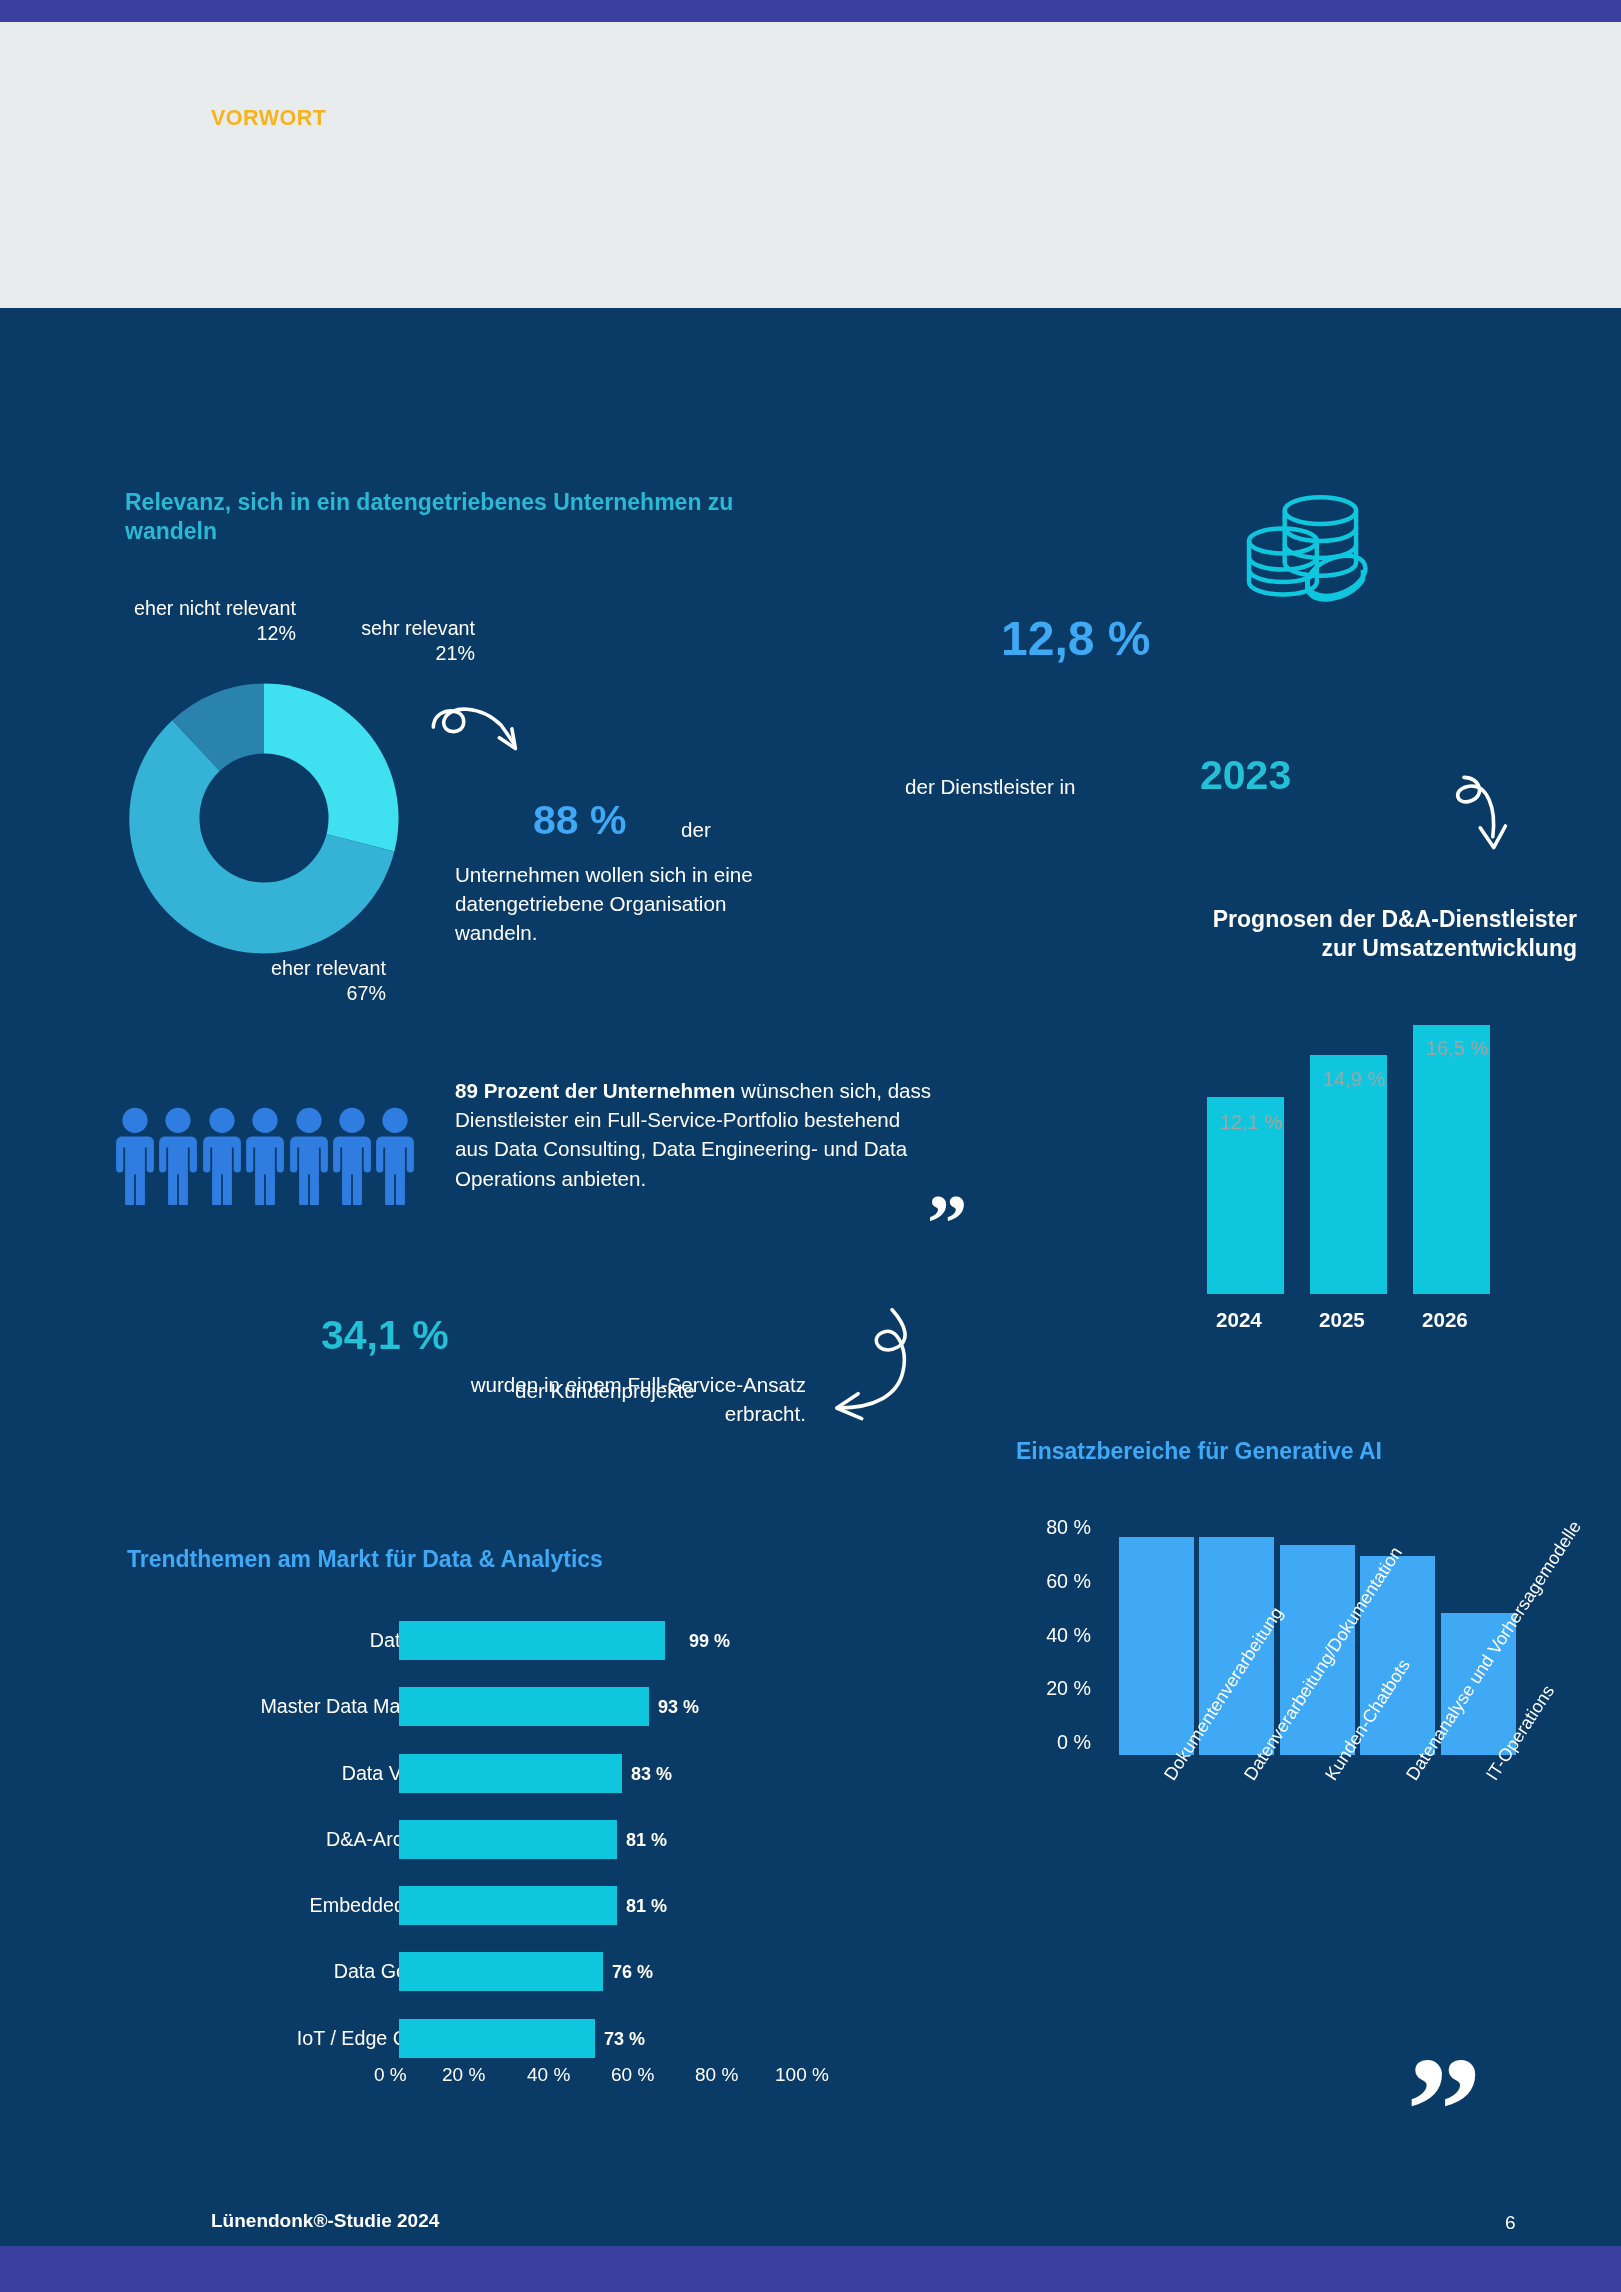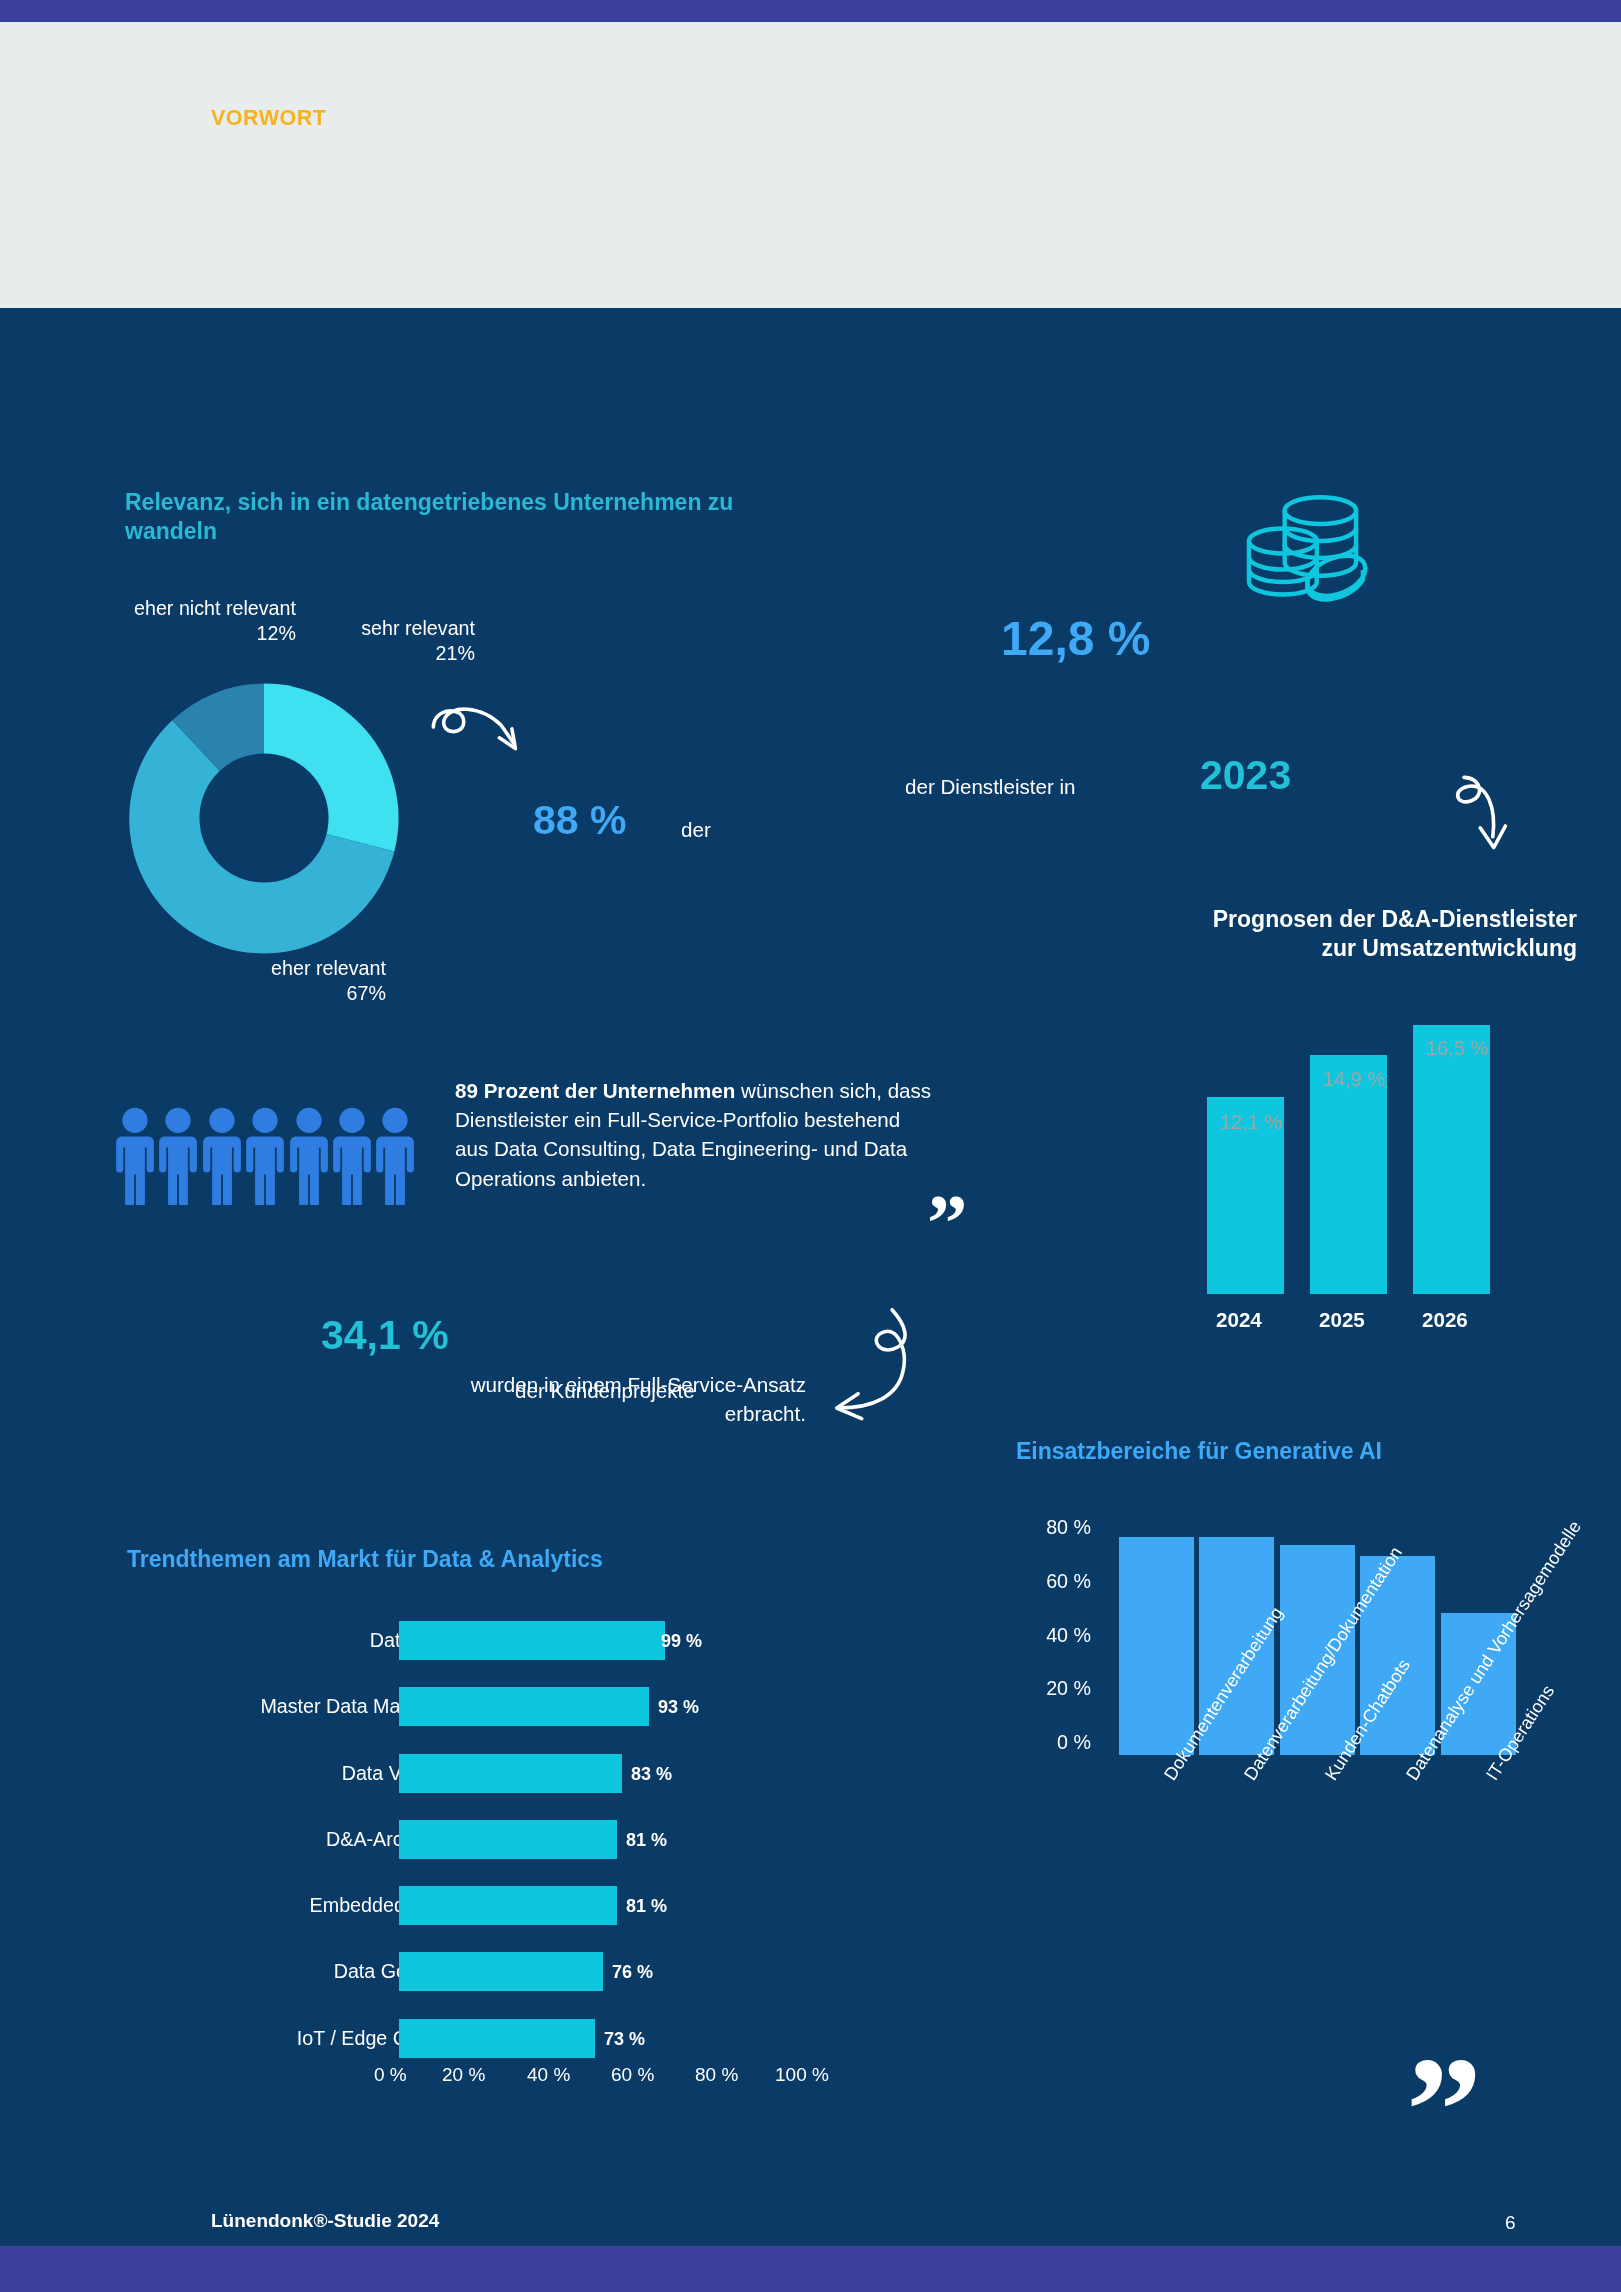--- a/index.html
+++ b/index.html
@@ -129,20 +129,21 @@
     </svg>
   </div>
 
   <svg style="position:absolute; left:428px; top:700px;" width="116" height="81" viewBox="0 0 130 90">
     <path d="M6,30 C6,8 40,6 40,24 C40,40 14,38 18,22 C24,4 60,6 82,28 L96,48" fill="none" stroke="#ffffff" stroke-width="4" stroke-linecap="round"></path>
     <path d="M80,42 L98,54 L94,32" fill="none" stroke="#ffffff" stroke-width="4" stroke-linecap="round" stroke-linejoin="round"></path>
   </svg>
 
   <div class="bigstat" style="left:533px; top:797px; font-size:41px;">88 %</div>
   <div class="para" style="left:681px; top:815px;">der</div>
+  <div class="para" style="left:455px; top:860px; width:340px;">Unternehmen wollen sich in eine datengetriebene Organisation wandeln.</div>
 
   <div class="people">
     <svg width="38" height="99" viewBox="0 0 42 110">
         <circle cx="21" cy="16" r="14" fill="#2f7de1"></circle>
         <path d="M6,34 h30 a6,6 0 0 1 6,6 v30 a4,4 0 0 1 -8,0 v-24 h-2 v62 a5,5 0 0 1 -10,0 v-32 h-2 v32 a5,5 0 0 1 -10,0 v-62 h-2 v24 a4,4 0 0 1 -8,0 v-30 a6,6 0 0 1 6,-6 z" fill="#2f7de1"></path>
       </svg>
     <svg width="38" height="99" viewBox="0 0 42 110">
         <circle cx="21" cy="16" r="14" fill="#2f7de1"></circle>
         <path d="M6,34 h30 a6,6 0 0 1 6,6 v30 a4,4 0 0 1 -8,0 v-24 h-2 v62 a5,5 0 0 1 -10,0 v-32 h-2 v32 a5,5 0 0 1 -10,0 v-62 h-2 v24 a4,4 0 0 1 -8,0 v-30 a6,6 0 0 1 6,-6 z" fill="#2f7de1"></path>
       </svg>
@@ -183,21 +184,21 @@
     <path d="M66,2 C82,20 86,36 72,44 C54,54 40,36 54,28 C72,18 84,48 78,72 C72,98 46,112 6,112" fill="none" stroke="#ffffff" stroke-width="4" stroke-linecap="round"></path>
     <path d="M28,96 L4,112 L32,124" fill="none" stroke="#ffffff" stroke-width="4" stroke-linecap="round" stroke-linejoin="round"></path>
   </svg>
 
   <div class="sec-head blue" style="left:127px; top:1545px;">Trendthemen am Markt für Data &amp; Analytics</div>
 
   <div style="position:absolute; left:399px; top:1621px; width:502px;">
     <div class="hb-row" style="top:0px; width:502px;">
       <div class="hb-name" style="right:413px;">Data Security</div>
       <div class="hb-bar" style="width:266px;"></div>
-      <div class="hb-val" style="left:262px;text-align:right;">99 %</div>
+      <div class="hb-val" style="left:290px;text-align:right;">99 %</div>
     </div>
     <div class="hb-row" style="top:66px; width:502px;">
       <div class="hb-name" style="right:413px;">Master Data Management</div>
       <div class="hb-bar" style="width:250px;"></div>
       <div class="hb-val" style="left:259px;">93 %</div>
     </div>
     <div class="hb-row" style="top:133px; width:502px;">
       <div class="hb-name" style="right:413px;">Data Visulization</div>
       <div class="hb-bar" style="width:223px;"></div>
       <div class="hb-val" style="left:232px;">83 %</div>

